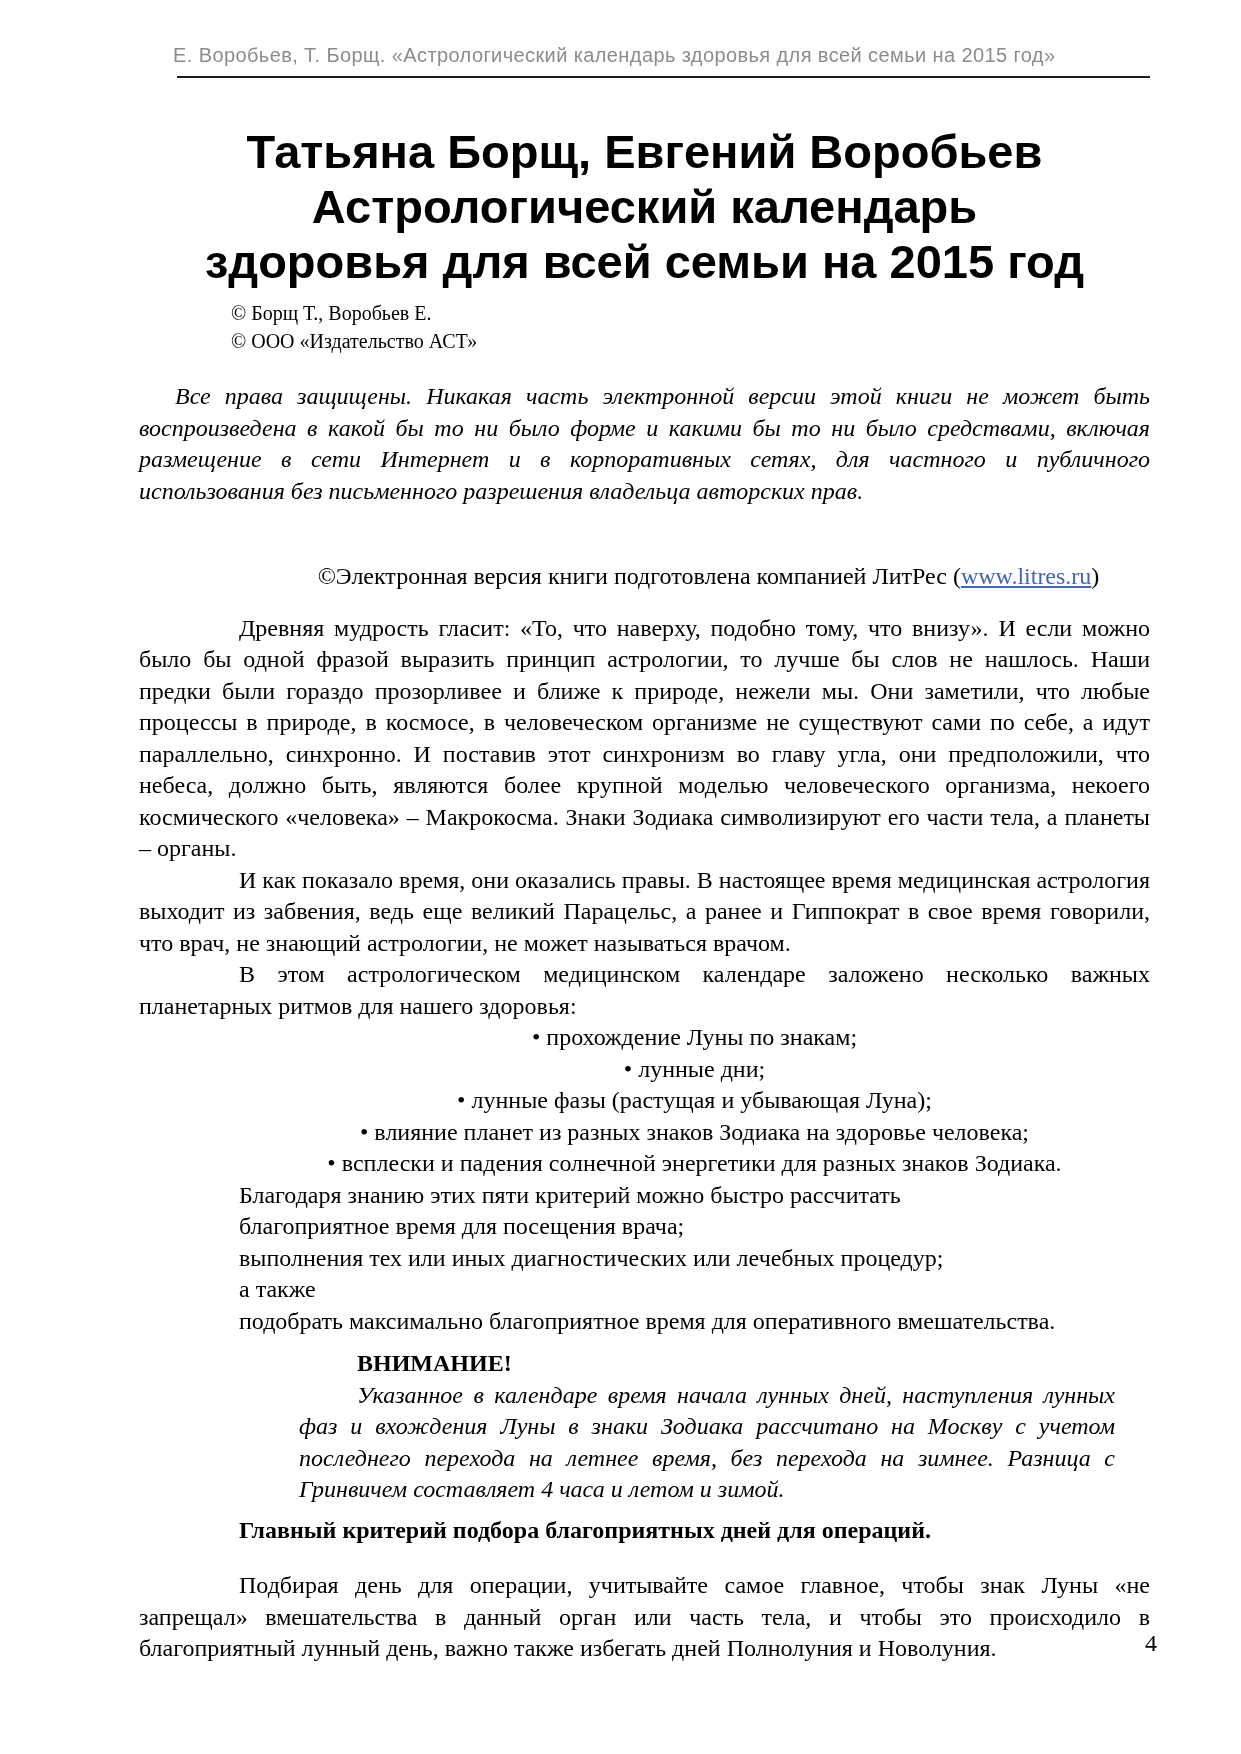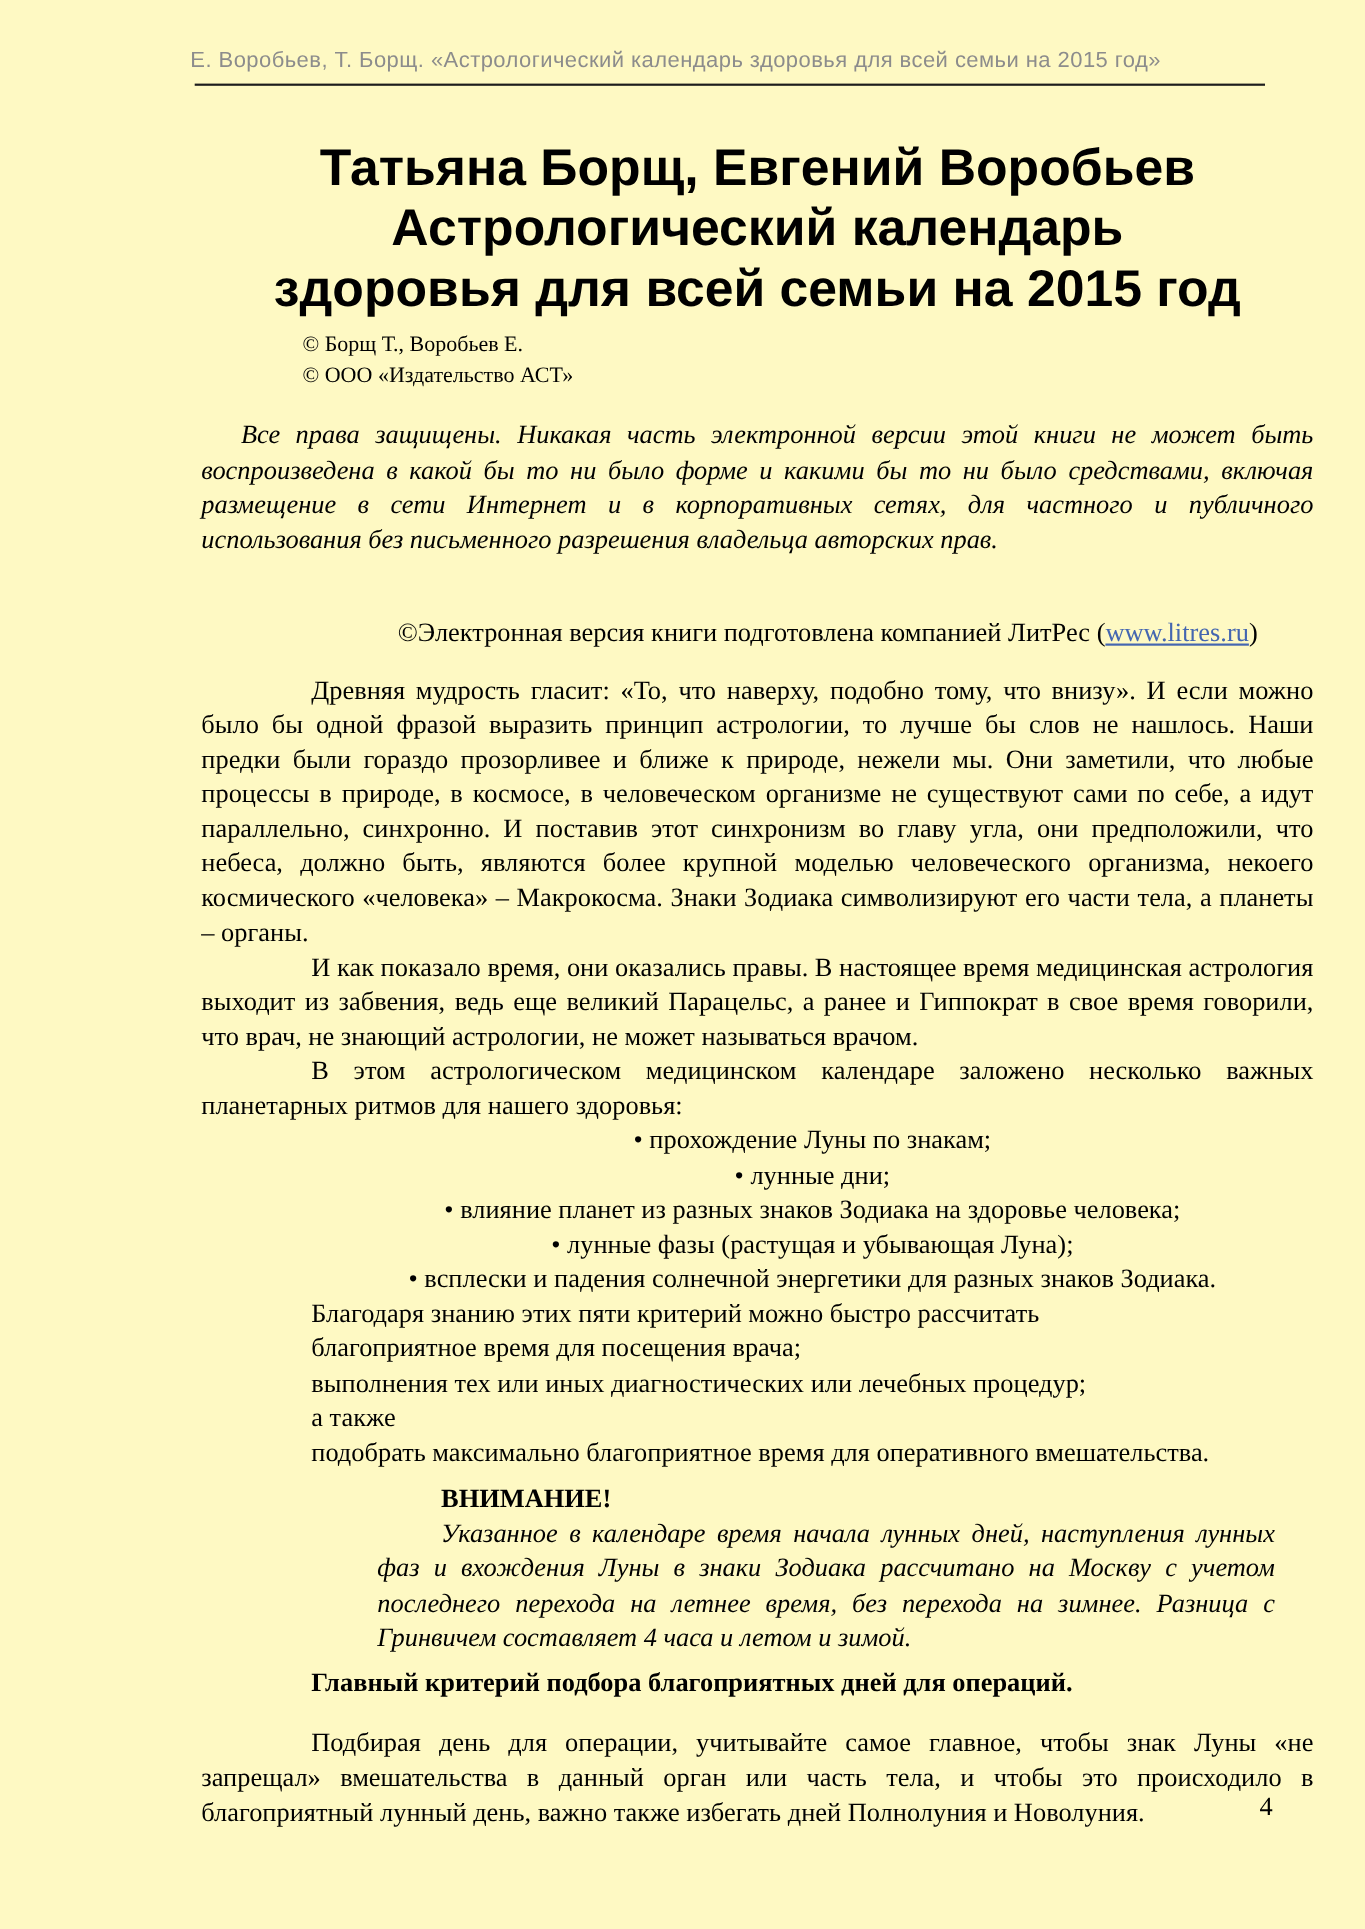--- a/index.html
+++ b/index.html
@@ -1,21 +1,21 @@
 <!DOCTYPE html>
 <html lang="ru"><head>
 <meta charset="utf-8">
 <style>
   html, body { margin: 0; padding: 0; background: #e8e8e8; }
   .page {
     position: relative;
     width: 1241px;
     height: 1754px;
     margin: 0 auto;
-    background: #fef9c3;
+    background: #ffffff;
     color: #000000;
     font-family: "Liberation Serif", "DejaVu Serif", serif;
     overflow: hidden;
   }
   .running-header {
     position: absolute;
     left: 173px;
     top: 44px;
     width: 980px;
     font-family: "Liberation Sans", "DejaVu Sans", sans-serif;
@@ -33,21 +33,20 @@
     background: #1d1d1d;
   }
   .content {
     position: absolute;
     left: 139px;
     top: 120px;
     width: 1011px;
     font-size: 24px;
     line-height: 31.5px;
     text-align: justify;
-    margin-left: 44px;
   }
   h1.book-title {
     margin: 0 0 10px 0;
     padding-top: 4px;
     font-family: "Liberation Sans", "DejaVu Sans", sans-serif;
     font-weight: bold;
     font-size: 47px;
     line-height: 55px;
     text-align: center;
     text-indent: 0;
@@ -125,25 +124,25 @@
     <p class="bullet-par">
       <span>•</span>
       <span>прохождение Луны по знакам;</span>
     </p>
     <p class="bullet-par">
       <span>•</span>
       <span>лунные дни;</span>
     </p>
     <p class="bullet-par">
       <span>•</span>
-      <span>влияние планет из разных знаков Зодиака на здоровье человека;</span>
+      <span>лунные фазы (растущая и убывающая Луна);</span>
     </p>
     <p class="bullet-par">
       <span>•</span>
-      <span>лунные фазы (растущая и убывающая Луна);</span>
+      <span>влияние планет из разных знаков Зодиака на здоровье человека;</span>
     </p>
     <p class="bullet-par">
       <span>•</span>
       <span>всплески и падения солнечной энергетики для разных знаков Зодиака.</span>
     </p>
 
     <p class="lead-par">Благодаря знанию этих пяти критерий можно быстро рассчитать</p>
     <p class="lead-par b">благоприятное время для посещения врача;</p>
     <p class="lead-par b">выполнения тех или иных диагностических или лечебных процедур;</p>
     <p class="lead-par">а также</p>

